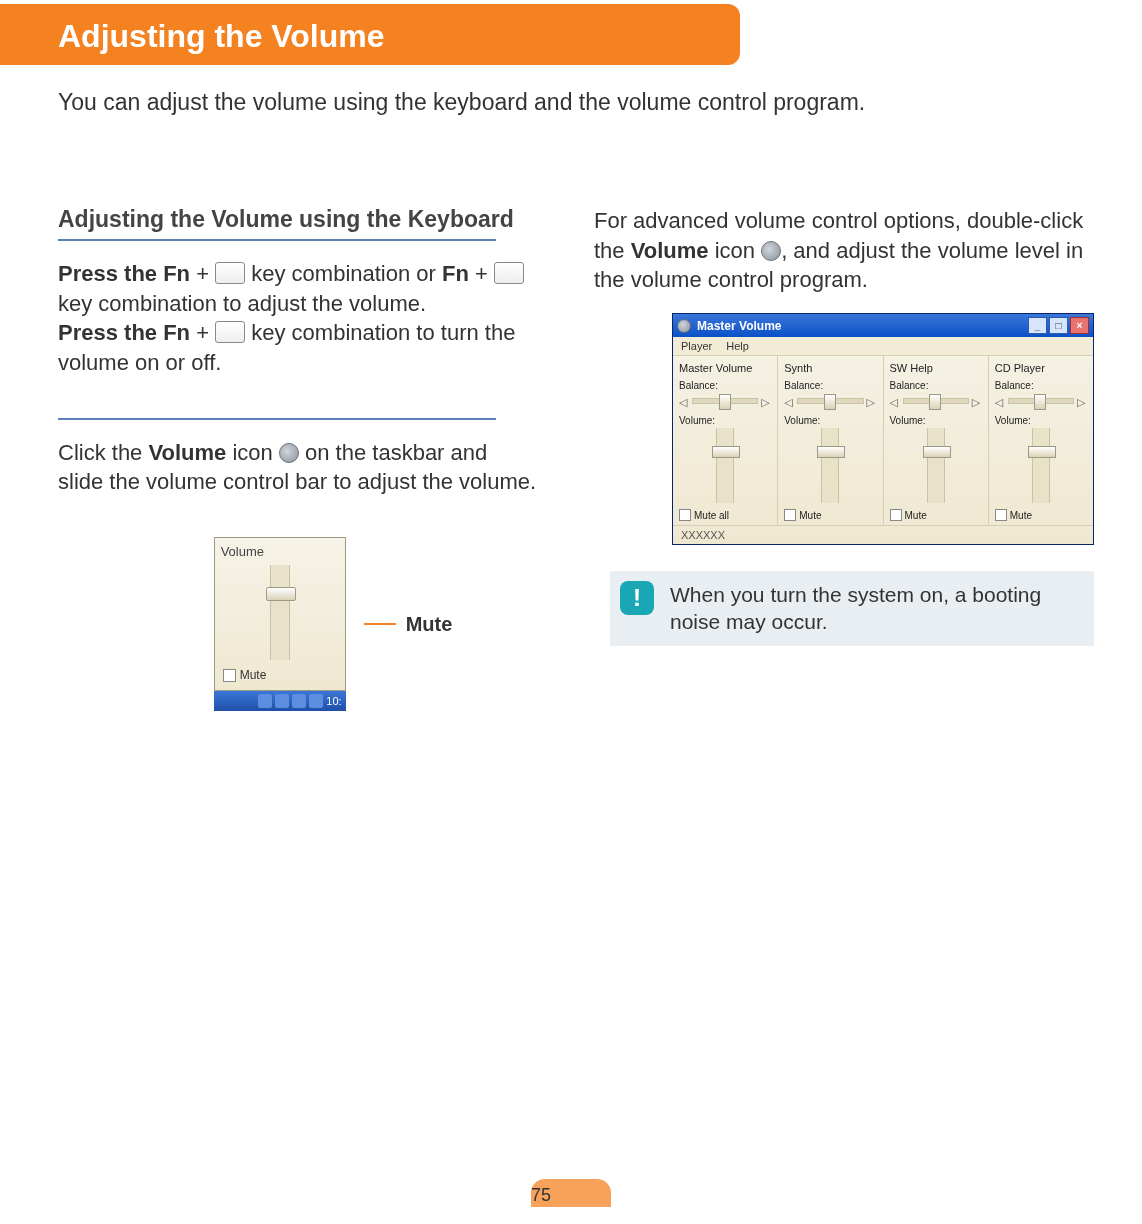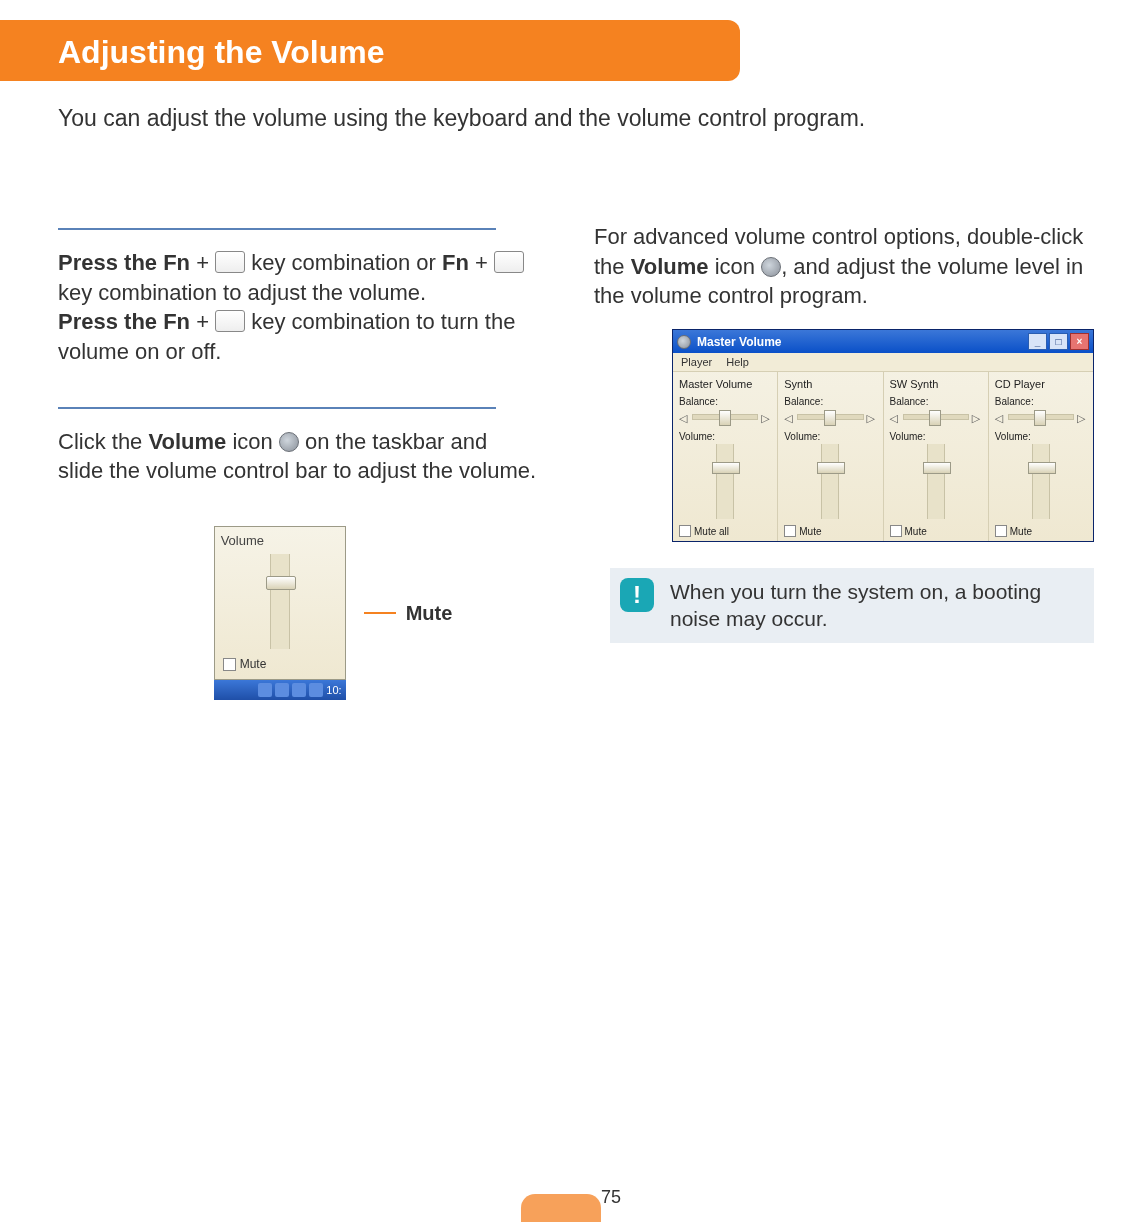--- a/index.html
+++ b/index.html
@@ -15,21 +15,21 @@
     width: 1142px;
     height: 1224px;
     background: #fff;
   }
   .title-bar {
     background: #f58220;
     border-radius: 0 12px 12px 0;
     padding: 14px 24px 10px 58px;
     width: 740px;
     box-sizing: border-box;
-    margin-top: 20px;
+    margin-top: 4px;
   }
   .title-bar h1 {
     margin: 0;
     color: #fff;
     font-size: 32px;
     font-weight: bold;
   }
   .intro {
     font-size: 23px;
     padding: 24px 0 0 58px;
@@ -216,21 +216,21 @@
   .note-icon{
     width:34px;height:34px;border-radius:8px;background:#1aa7b5;
     color:#fff;font-weight:bold;font-size:24px;
     display:flex;align-items:center;justify-content:center;flex:none;
   }
   .note-text{
     font-size:21px;color:#333;line-height:1.3;
   }
   .page-number-wrap{
     position:absolute;left:50%;bottom:22px;transform:translateX(-50%);
-    display:flex;flex-direction:row;align-items:center;
+    display:flex;flex-direction:column;align-items:flex-start;
   }
   .page-tab{
     background:#f7a15a;
     width:80px;height:28px;border-radius:14px 14px 0 0;
   }
   .page-num{
     font-size:18px;color:#333;margin-top:-22px;font-weight:500;
   }
   .speaker-icon{
     display:inline-block;width:18px;height:18px;vertical-align:-3px;
@@ -246,20 +246,21 @@
 
   <div class="title-bar">
     <h1>Adjusting the Volume</h1>
   </div>
   <div class="intro">You can adjust the volume using the keyboard and the volume control program.</div>
 
   <div class="columns">
 
     <div class="col">
 
+      <p class="subhead">Adjusting the Volume using the Keyboard</p>
       <hr class="rule">
 
       <div class="body-text">
         <b>Press the Fn</b><span> + </span><span class="key-icon"></span><span> key combination or </span><b>Fn</b><span> + </span><span class="key-icon"></span><span> key combination to adjust the volume.</span>
         <br>
         <b>Press the Fn</b><span> + </span><span class="key-icon"></span><span> key combination to turn the volume on or off.</span>
       </div>
 
       <hr class="rule">
 
@@ -350,21 +351,21 @@
             <div class="mv-vtrack">
                 <div class="th"></div>
               </div>
             <div class="mv-mute">
                 <span class="cb"></span>
                 <span>Mute</span>
               </div>
           </div>
 
           <div class="mv-col">
-            <div class="hdr">SW Synth</div>
+            <div class="hdr">SW Help</div>
             <div class="mv-bal">Balance:</div>
             <div class="mv-bal-track">
               <span class="spk">◁</span>
               <span class="bal-slider">
                   <span class="th"></span>
                 </span>
               <span class="spk">▷</span>
             </div>
             <div class="mv-vol-label">Volume:</div>
             <div class="mv-vtrack">
@@ -390,20 +391,21 @@
             <div class="mv-vtrack">
                 <div class="th"></div>
               </div>
             <div class="mv-mute">
                 <span class="cb"></span>
                 <span>Mute</span>
               </div>
           </div>
 
         </div>
+        <div class="mv-foot">XXXXXX</div>
       </div>
 
       <div class="note-box">
         <div class="note-icon">!</div>
         <div class="note-text">When you turn the system on, a booting noise may occur.</div>
       </div>
 
     </div>
   </div>
 

